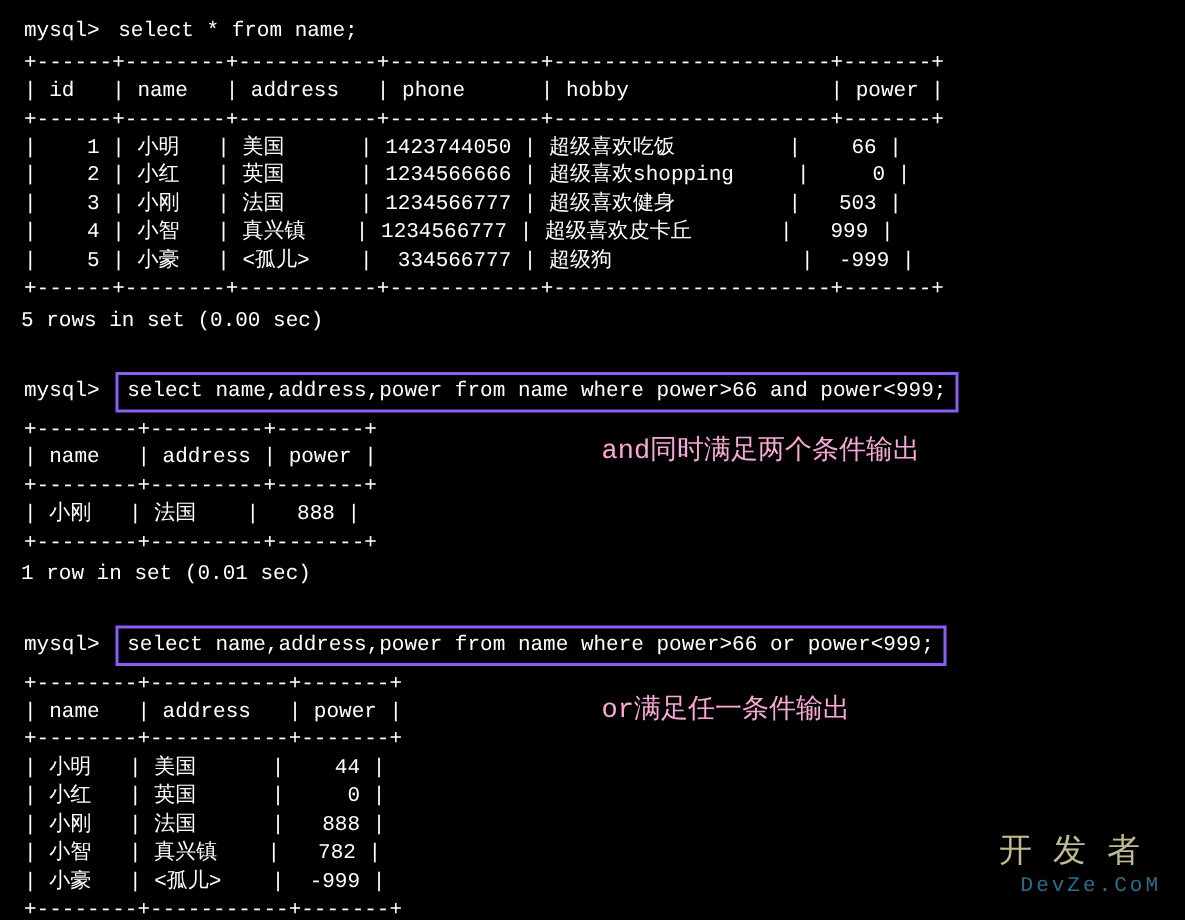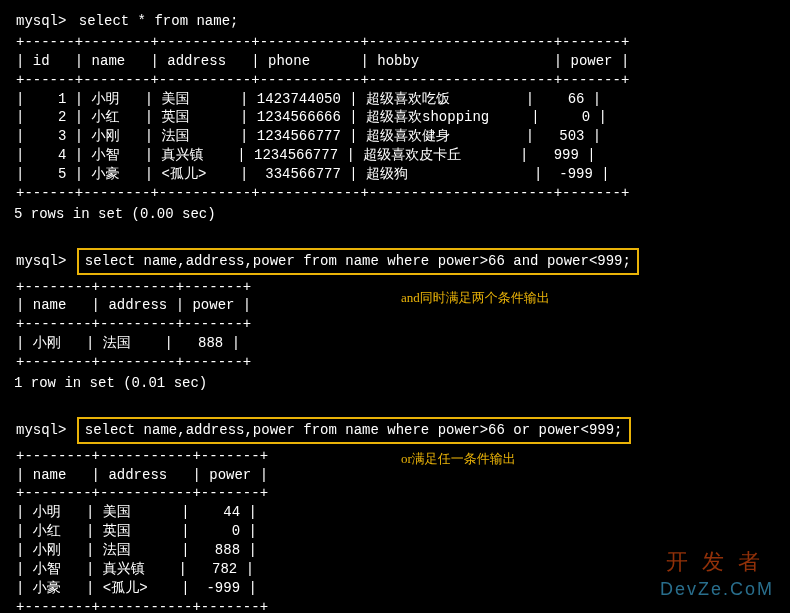--- a/index.html
+++ b/index.html
@@ -16,54 +16,55 @@
       width: 790px;
       height: 613px;
       overflow: hidden;
       padding: 6px 8px;
       position: relative;
     }
     .prompt {
       white-space: pre;
     }
     .highlight-box {
-      border: 2px solid #eab308;
+      border: 2px solid #8b5cf6;
       display: inline-block;
       padding: 2px 6px;
       white-space: pre;
       margin: 1px 0;
     }
     .annotation {
-      color: #eab308;
+      color: #f9a8d4;
       position: absolute;
-      font-size: 13px;
-      font-family: Liberation Serif, serif;
+      font-size: 18px;
+      font-family: Liberation Mono, monospace;
     }
     .watermark {
       position: absolute;
       right: 16px;
       bottom: 12px;
       text-align: right;
       font-family: sans-serif;
       pointer-events: none;
     }
     .watermark .cn {
-      color: #c2410c;
+      color: #fef9c3;
       font-size: 22px;
       letter-spacing: 14px;
       opacity: 0.75;
       font-weight: 500;
     }
     .watermark .en {
       color: #3fa9d8;
-      font-size: 18px;
+      font-size: 14px;
       letter-spacing: 2px;
       opacity: 0.65;
       font-weight: 500;
       margin-top: -2px;
+      font-family: Liberation Mono, monospace;
     }
     pre {
       font-family: 'Courier New', monospace;
       white-space: pre;
       font-size: 14px;
       line-height: 1.35;
     }
   </style>
 </head>
 <body>
@@ -108,21 +109,21 @@
 <span>+--------+-----------+-------+</span>
 <span>| 小明   | 美国      |    44 |</span>
 <span>| 小红   | 英国      |     0 |</span>
 <span>| 小刚   | 法国      |   888 |</span>
 <span>| 小智   | 真兴镇    |   782 |</span>
 <span>| 小豪   | &lt;孤儿&gt;    |  -999 |</span>
 <span>+--------+-----------+-------+</span>
 </pre>
 <div>5 rows in set</div>
 
-<div class="annotation" style="top:444px; left:395px;">or满足任一条件输出</div>
+<div class="annotation" style="top:456px; left:395px;">or满足任一条件输出</div>
 
 <div class="watermark">
   <div class="cn">开发者</div>
   <div class="en">DevZe.CoM</div>
 </div>
 
 
 
 
 </body></html>

